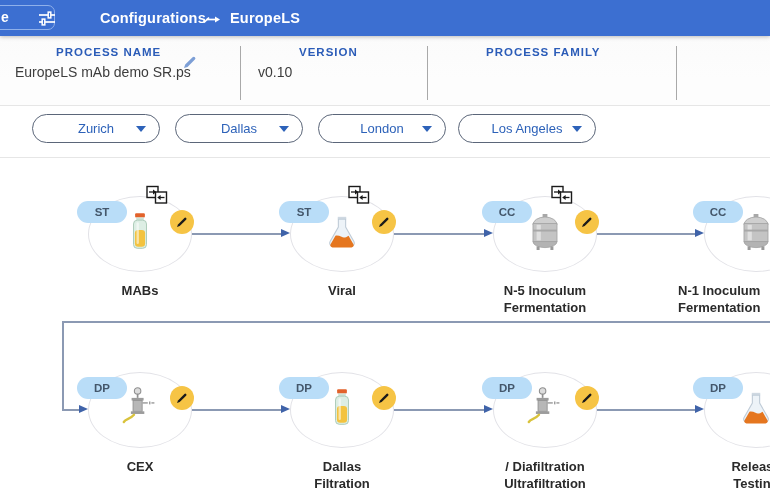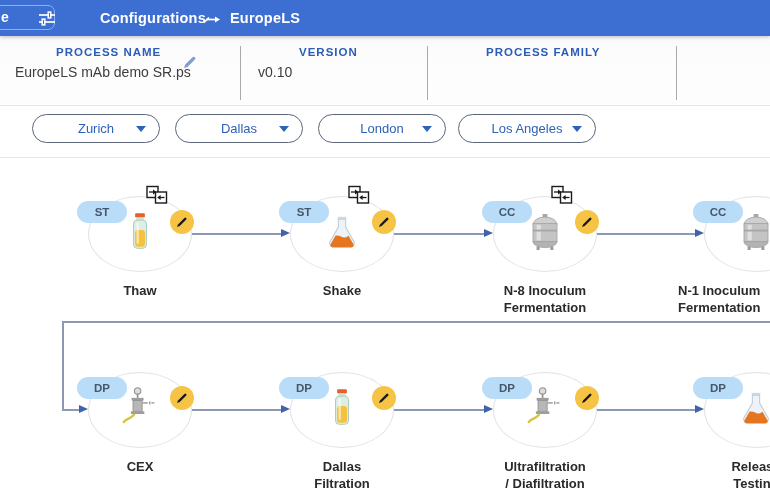--- a/index.html
+++ b/index.html
@@ -159,21 +159,21 @@
     <div class="nicon">
       <svg width="26" height="40" viewBox="0 0 24 34">
         <rect x="7.5" y="0.5" width="9" height="4" rx="1" fill="#e2622b"></rect>
         <rect x="8.5" y="4.5" width="7" height="2.5" fill="#cfe3d6"></rect>
         <rect x="6" y="7" width="12" height="26" rx="3.5" fill="#ddeee4" stroke="#a5c6b2" stroke-width="0.8"></rect>
         <rect x="7.3" y="16" width="9.4" height="15.5" rx="3" fill="#f3c33f"></rect>
         <rect x="8.8" y="9" width="2.2" height="20" rx="1.1" fill="#ffffff" opacity="0.55"></rect>
       </svg>
     </div>
     <div class="nlabel">
-      <span>Thaw</span>
+      <span>MABs</span>
         <span></span>
     </div>
   </div>
 
   <div class="node" style="left:290px;top:196px">
     <div class="ellipse"></div>
     <div class="badge">ST</div>
     <svg class="merge" width="22" height="20" viewBox="0 0 22 20">
       <rect x="1" y="1.5" width="11" height="11" fill="#fff" stroke="#1a1a1a" stroke-width="1.4"></rect>
       <line x1="3" y1="7" x2="8" y2="7" stroke="#1a1a1a" stroke-width="1.3"></line>
@@ -189,21 +189,21 @@
     </div>
     <div class="nicon" style="top:20px">
       <svg width="34" height="32" viewBox="0 0 28 26">
         <rect x="10.5" y="0.5" width="7" height="2" fill="#cfd9e2"></rect>
         <path d="M11,2.5 h6 v6.5 l6.8,11.8 a2.6,2.6 0 0 1 -2.3,3.9 h-15 a2.6,2.6 0 0 1 -2.3,-3.9 L11,9 Z" fill="#edf3f8" stroke="#bfcbd7" stroke-width="0.9"></path>
         <path d="M8.6,16 l-4,7 a1.8,1.8 0 0 0 1.6,2.7 h15.6 a1.8,1.8 0 0 0 1.6,-2.7 l-4,-7
                  c-2.2,1.6 -4.2,2 -5.8,1 -1.7,-1 -3.4,-1.3 -5,-1 z" fill="#e5761f"></path>
       </svg>
     </div>
     <div class="nlabel">
-      <span>Shake</span>
+      <span>Viral</span>
         <span></span>
     </div>
   </div>
 
   <div class="node" style="left:493px;top:196px">
     <div class="ellipse"></div>
     <div class="badge">CC</div>
     <svg class="merge" width="22" height="20" viewBox="0 0 22 20">
       <rect x="1" y="1.5" width="11" height="11" fill="#fff" stroke="#1a1a1a" stroke-width="1.4"></rect>
       <line x1="3" y1="7" x2="8" y2="7" stroke="#1a1a1a" stroke-width="1.3"></line>
@@ -223,21 +223,21 @@
         <path d="M3,9 a10,6.5 0 0 1 20,0 Z" fill="#cfcfcf" stroke="#a2a2a2" stroke-width="0.7"></path>
         <rect x="3" y="8" width="20" height="15" fill="#c4c4c4" stroke="#a2a2a2" stroke-width="0.7"></rect>
         <rect x="6" y="9" width="3.5" height="13" fill="#e0e0e0"></rect>
         <rect x="3" y="13" width="20" height="1.6" fill="#a8a8a8"></rect>
         <path d="M3,23 a10,5 0 0 0 20,0 Z" fill="#b3b3b3" stroke="#a2a2a2" stroke-width="0.7"></path>
         <rect x="6" y="27" width="2.5" height="3" fill="#9a9a9a"></rect>
         <rect x="17.5" y="27" width="2.5" height="3" fill="#9a9a9a"></rect>
       </svg>
     </div>
     <div class="nlabel">
-      <span>N-8 Inoculum</span>
+      <span>N-5 Inoculum</span>
         <span>Fermentation</span>
     </div>
   </div>
 
   <div class="node" style="left:704px;top:196px">
     <div class="ellipse"></div>
     <div class="badge">CC</div>
 
     <div class="nicon" style="top:18px">
       <svg width="32" height="36" viewBox="0 0 26 30">
@@ -322,22 +322,22 @@
         <rect x="8" y="9.4" width="10" height="2.2" fill="#9c9c9c"></rect>
         <rect x="9.2" y="11.6" width="7.6" height="9" fill="#b7b7b7" stroke="#8f8f8f" stroke-width="0.7"></rect>
         <rect x="17" y="13" width="4.5" height="1.2" fill="#9c9c9c"></rect>
         <rect x="22.5" y="12.4" width="1.2" height="2.4" fill="#9c9c9c"></rect>
         <rect x="24.5" y="13" width="2.5" height="1.2" fill="#9c9c9c"></rect>
         <rect x="7.4" y="20.6" width="11.2" height="2.2" fill="#9c9c9c"></rect>
         <path d="M10,23.5 C6,28 3.5,26.5 1.5,29.5" stroke="#d9c33c" stroke-width="2" fill="none" stroke-linecap="round"></path>
       </svg>
     </div>
     <div class="nlabel">
-      <span>Ultrafiltration</span>
-        <span>/ Diafiltration</span>
+      <span>/ Diafiltration</span>
+        <span>Ultrafiltration</span>
     </div>
   </div>
 
   <div class="node" style="left:704px;top:372px">
     <div class="ellipse"></div>
     <div class="badge">DP</div>
     <div class="nicon" style="top:20px">
       <svg width="34" height="32" viewBox="0 0 28 26">
         <rect x="10.5" y="0.5" width="7" height="2" fill="#cfd9e2"></rect>
         <path d="M11,2.5 h6 v6.5 l6.8,11.8 a2.6,2.6 0 0 1 -2.3,3.9 h-15 a2.6,2.6 0 0 1 -2.3,-3.9 L11,9 Z" fill="#edf3f8" stroke="#bfcbd7" stroke-width="0.9"></path>

